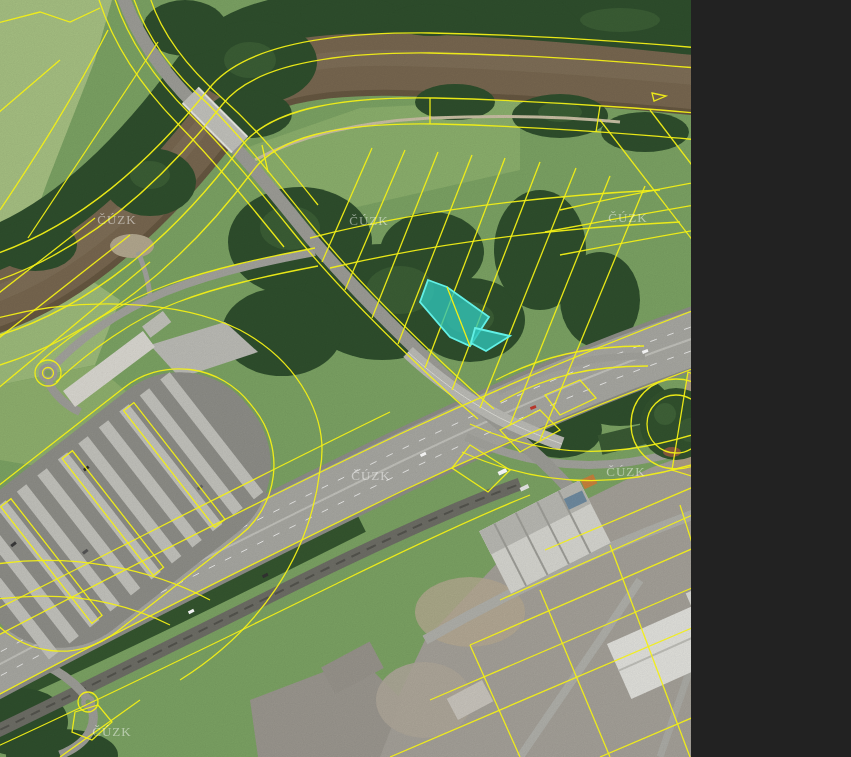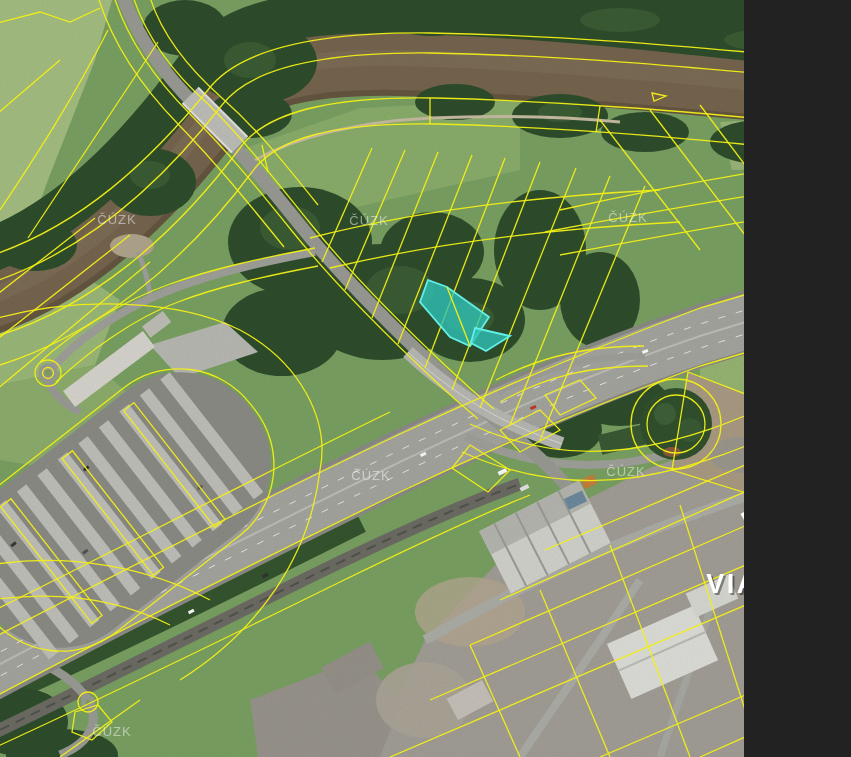--- a/index.html
+++ b/index.html
@@ -1,17 +1,17 @@
 <!DOCTYPE html>
 <html><head>
 <meta charset="utf-8">
 <style>
   html,body{margin:0;padding:0;background:#222;}
-  .viewport{position:relative;width:744px;height:757px;overflow:hidden;background:#7ca364;
-    font-family:Liberation Sans, sans-serif;}
+  .viewport{position:relative;width:691px;height:757px;overflow:hidden;background:#7ca364;
+    font-family:Liberation Serif, serif;}
   .viewport svg{position:absolute;inset:0;display:block;}
   .cad path,.cad rect,.cad circle,.cad polygon{fill:none;stroke:#f2ef16;stroke-width:1.3;opacity:.95;}
   .trees{fill:#2f4f2d;}
   .trees2{fill:#3f6238;}
   .wm{fill:rgba(255,255,255,0.48);font-size:13px;letter-spacing:1px;}
   .hl{stroke:#62f0e6;stroke-width:1.8;fill-opacity:.78;}
   .logo-text{font-size:27px;font-weight:bold;letter-spacing:2.5px;}
 </style>
 </head>
 <body>

